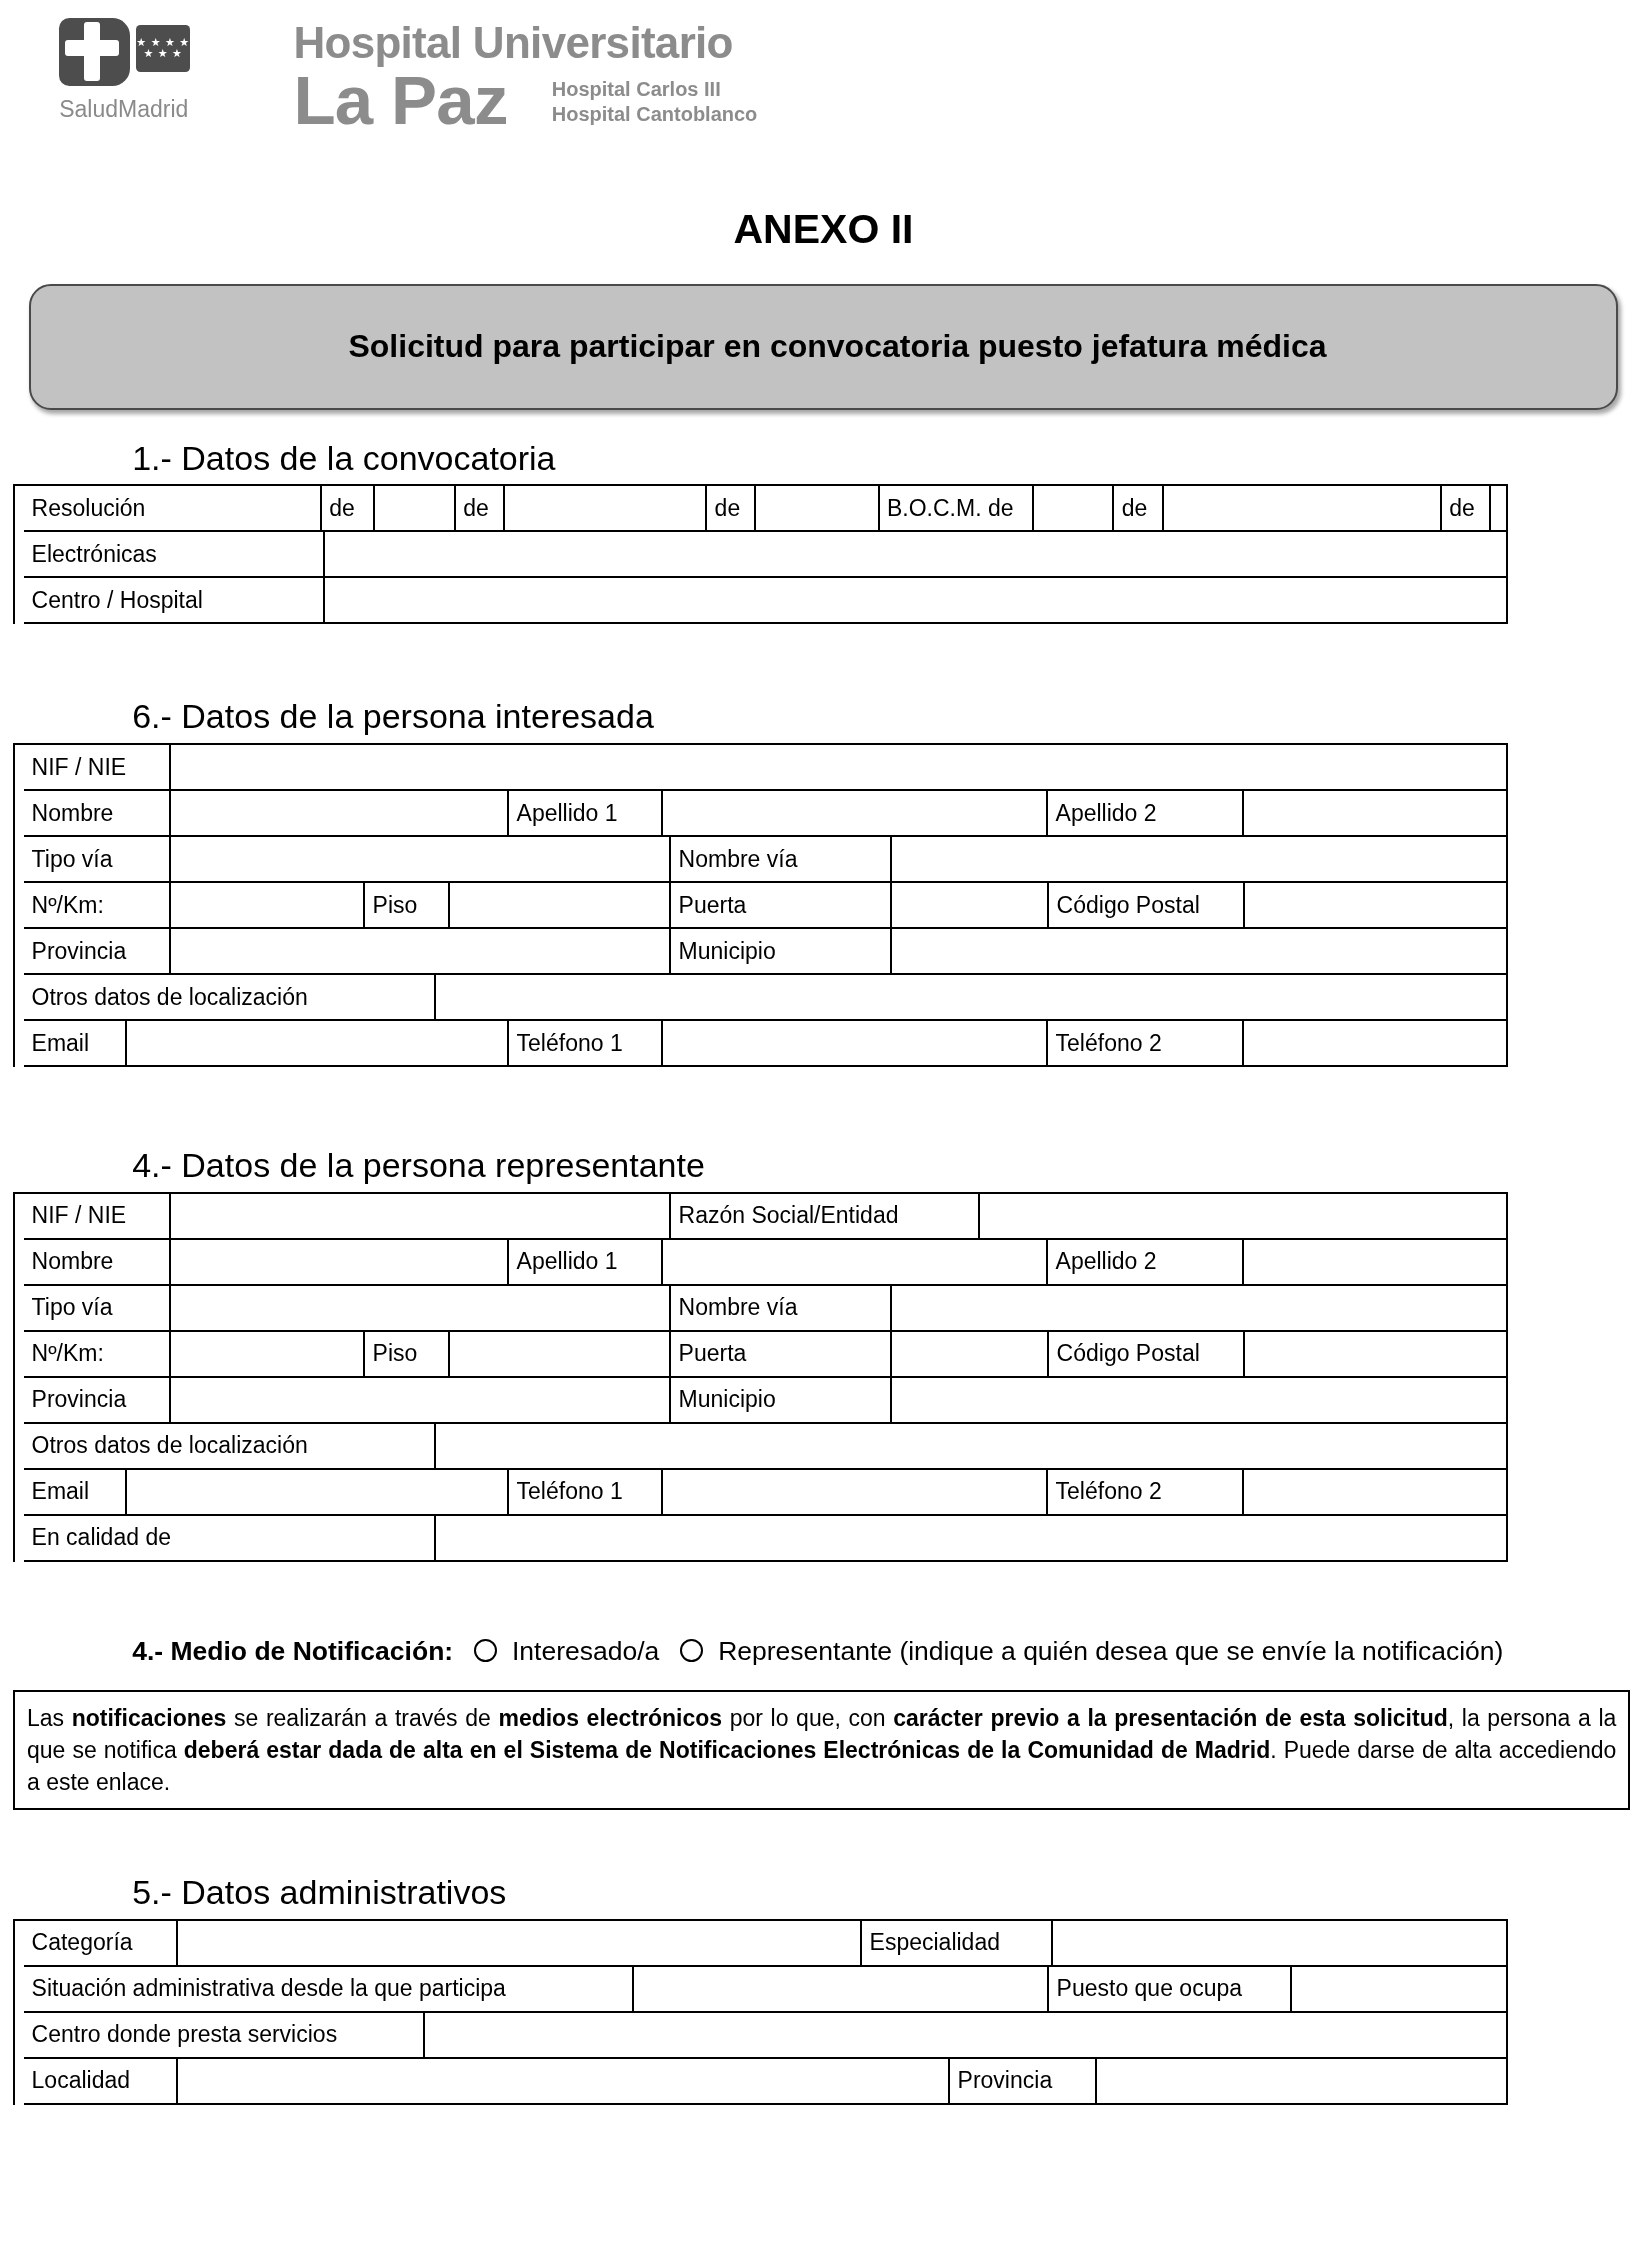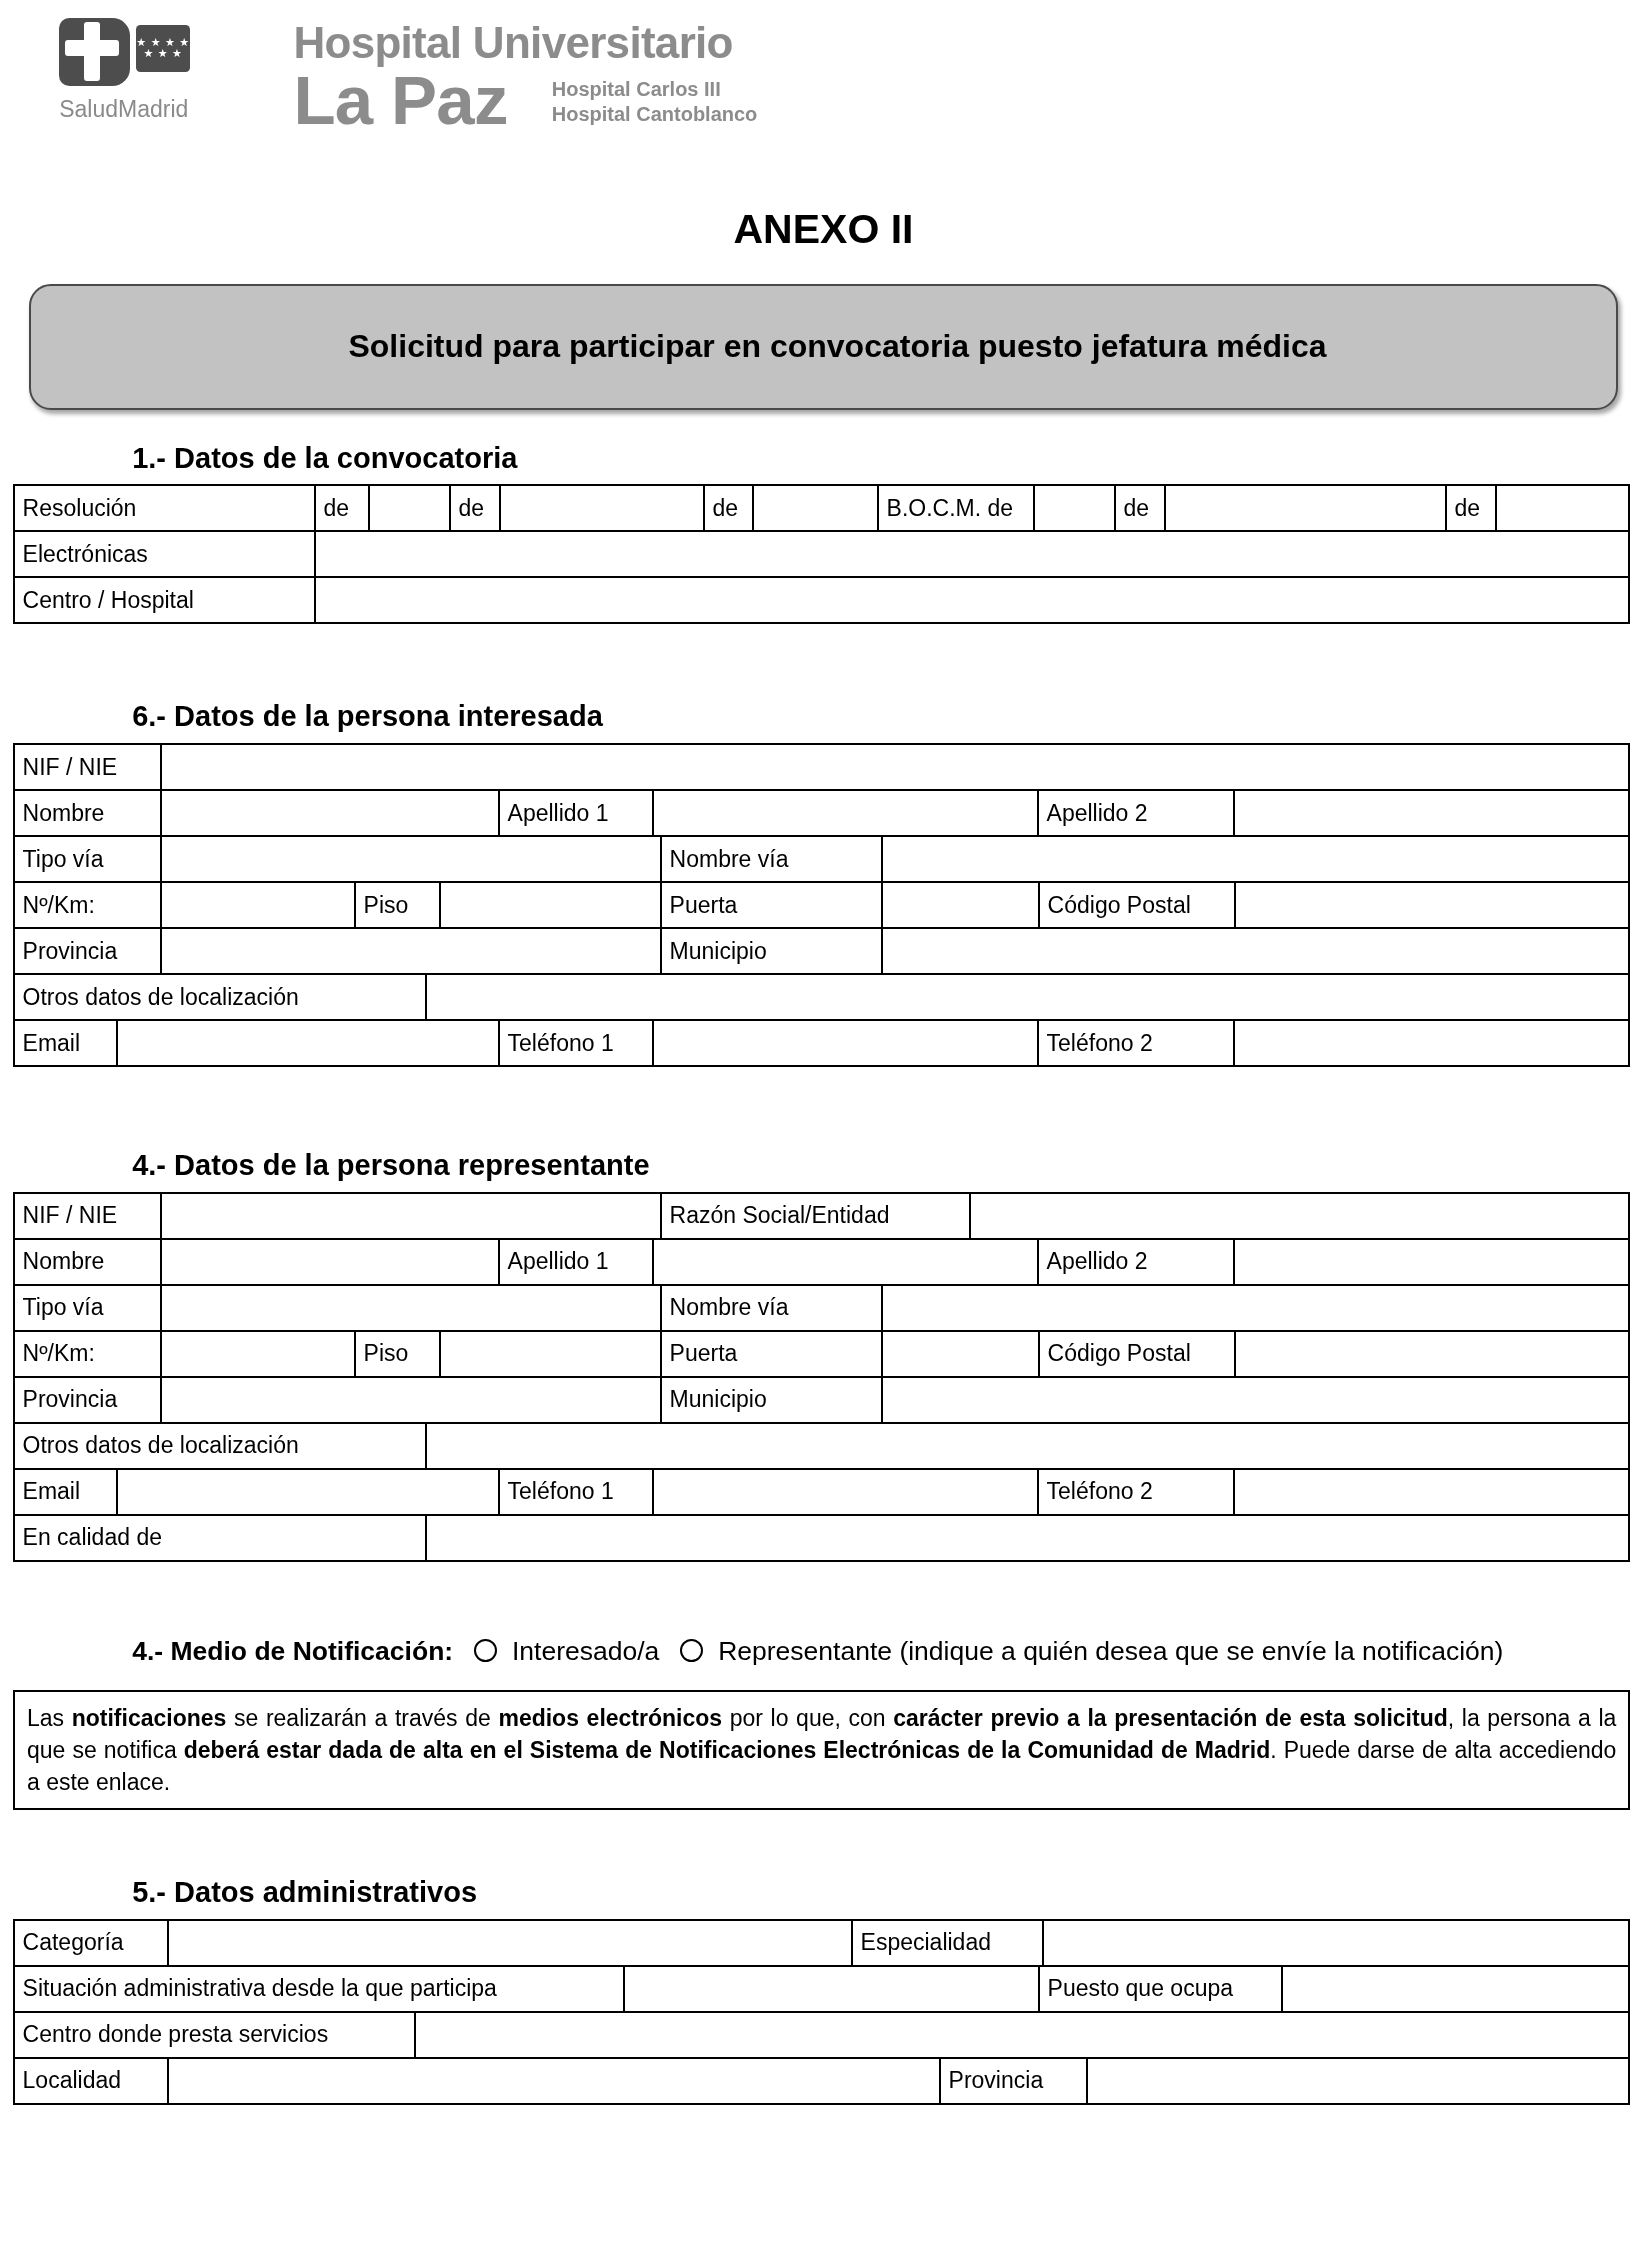--- a/index.html
+++ b/index.html
@@ -31,28 +31,28 @@
   
   h1.main-title { text-align: center; font-size: 41px; font-weight: bold; margin-top: 57px; }
   .banner {
     margin: 31px 16px 0 16px; height: 126px;
     background: #c2c2c2; border: 2.9px solid #4a4a4a; border-radius: 22px;
     display: flex; align-items: center; justify-content: center;
     font-size: 32px; font-weight: bold;
     box-shadow: 2.2px 3.7px 4.4px rgba(0,0,0,0.35);
     padding-left: 28px;
   }
-  h2.sec { font-size: 29px; font-weight: bold; margin: 0 0 11.8px 119px; line-height: 29px; }
+  h2.sec { font-size: 34px; font-weight: normal; margin: 0 0 11.8px 119px; line-height: 29px; }
   .mt-s1 { margin-top: 34px !important; }
   .mt-s2 { margin-top: 78px !important; }
   .mt-s3 { margin-top: 84px !important; }
   .mt-s5 { margin-top: 68px !important; }
 
   
-  .tbl { width: 1617px; border-left: 2.2px solid #000; border-top: 2.2px solid #000; }
+  .tbl { width: 1495px; border-left: 2.2px solid #000; border-top: 2.2px solid #000; padding-left: 9px; }
   .row { display: flex; height: 46px; }
   .cell {
     border-right: 2.2px solid #000; border-bottom: 2.2px solid #000;
     display: flex; align-items: center; padding: 0 7.4px;
     font-size: 23px; white-space: nowrap; overflow: hidden;
   }
   .cell.fill { flex: 1; }
   .cell.inp { background: #fff; }
 
   

